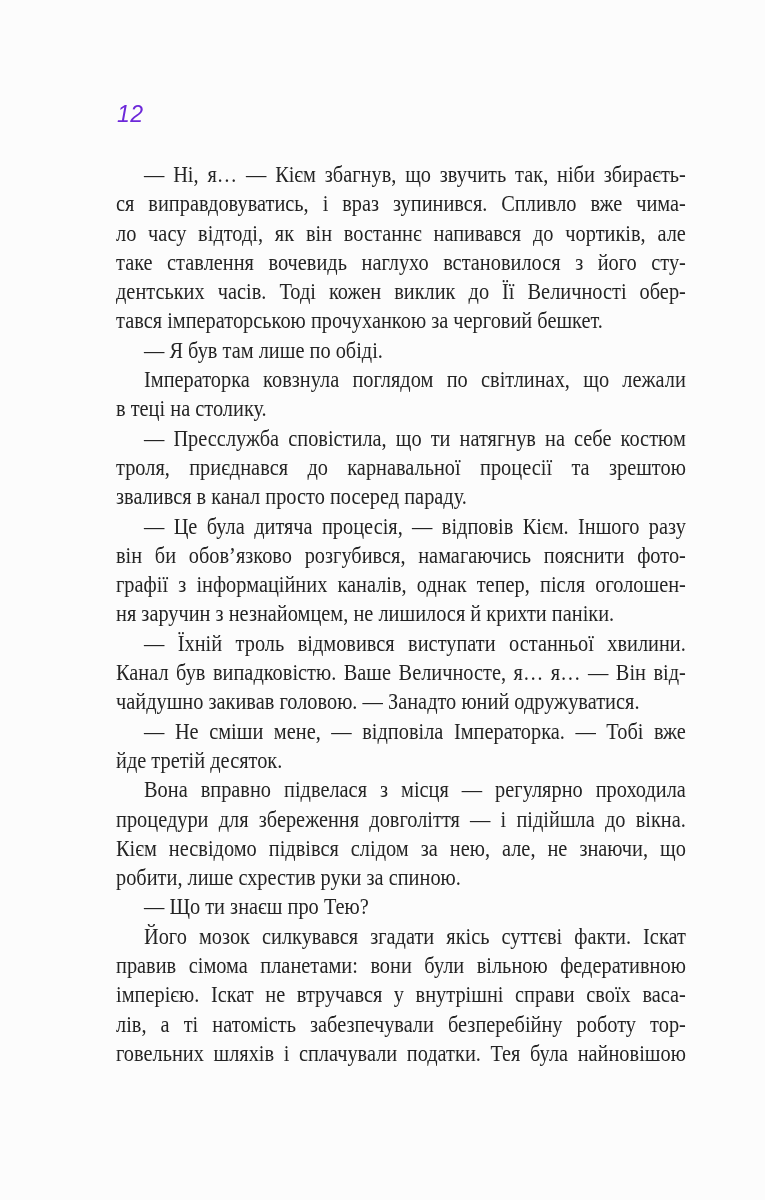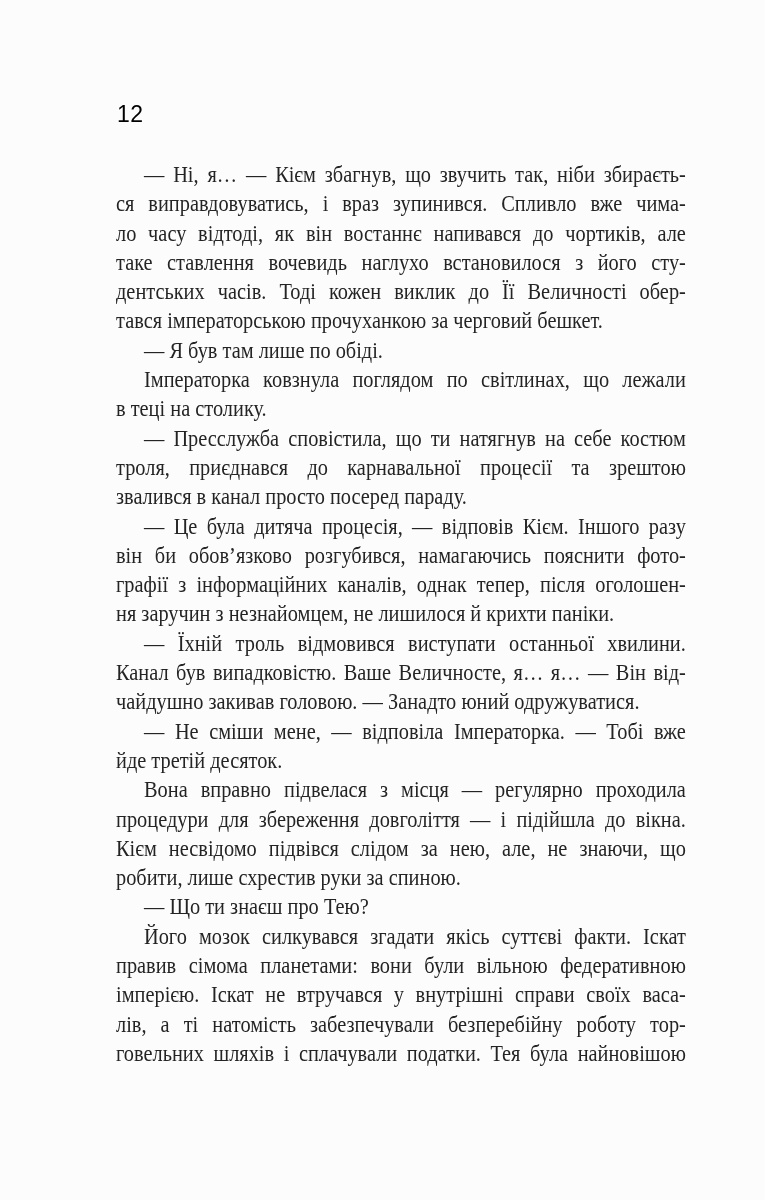--- a/index.html
+++ b/index.html
@@ -54,21 +54,21 @@
   }
   .line.para-end {
     text-align: left;
     text-align-last: auto;
   }
 </style>
 </head>
 <body style="background: rgb(252, 252, 252);">
 
 <div class="book-page">
-  <div class="page-number" style="color: #000000;">12</div>
+  <div class="page-number" style="color: #6d28d9; font-style: italic;">12</div>
   <div class="text-block" id="text-block" style="color: rgb(36, 36, 36);">
       <div class="paragraph">
         <div class="line first">— Ні, я… — Кієм збагнув, що звучить так, ніби збираєть-</div>
         <div class="line">ся виправдовуватись, і враз зупинився. Спливло вже чима-</div>
         <div class="line">ло часу відтоді, як він востаннє напивався до чортиків, але</div>
         <div class="line">таке ставлення вочевидь наглухо встановилося з його сту-</div>
         <div class="line">дентських часів. Тоді кожен виклик до Її Величності обер-</div>
         <div class="line para-end">тався імператорською прочуханкою за черговий бешкет.</div>
       </div>
       <div class="paragraph">

